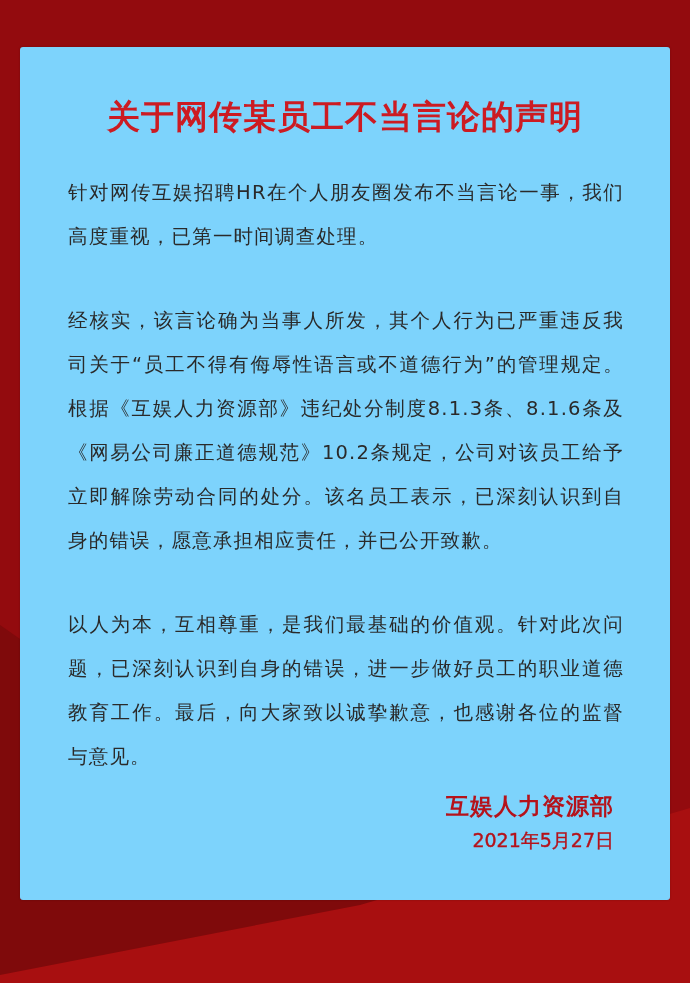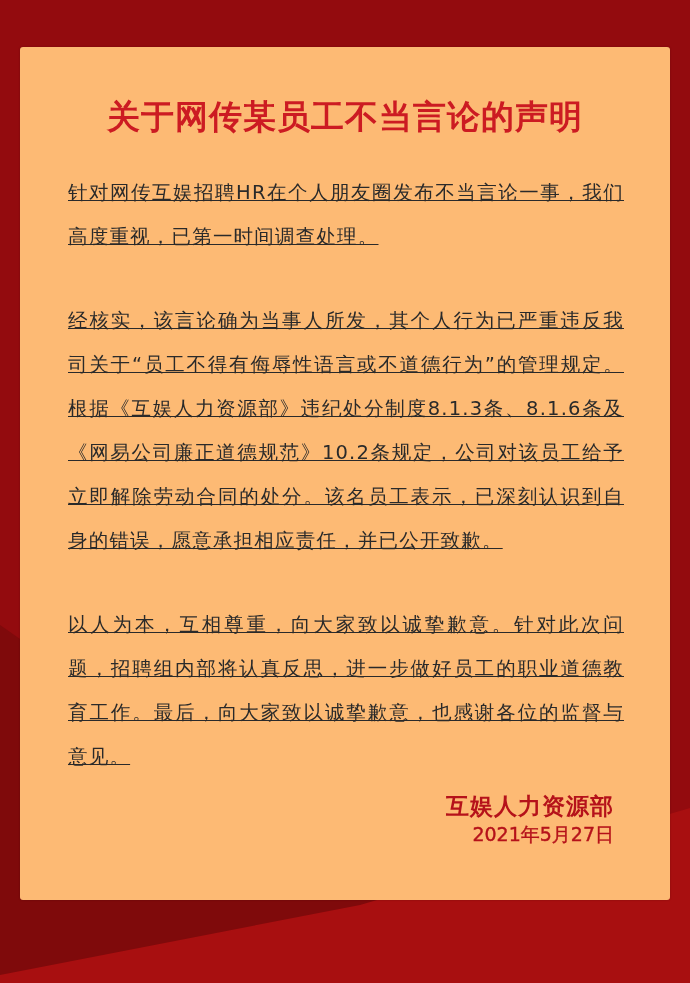--- a/index.html
+++ b/index.html
@@ -13,51 +13,51 @@
     background:#7f0a0b;
     clip-path: polygon(0 625px, 380px 890px, 380px 983px, 0 983px);
   }
   .bg-bright {
     position:absolute; left:0; top:0; width:690px; height:983px;
     background:#a80f10;
     clip-path: polygon(690px 808px, 690px 983px, 0 983px, 0 975px, 360px 905px);
   }
   .card {
     position:absolute; left:20px; top:47px; width:650px; height:853px;
-    background:#fdba74; border-radius:3px;
+    background:#7dd3fc; border-radius:3px;
     box-shadow:0 0 2px rgba(0,0,0,0.25);
   }
   .title {
     position:absolute; left:0; right:0; top:48px; text-align:center;
     font-family:"DejaVu Serif", serif; font-weight:bold;
     font-size:33px; letter-spacing:1px; color:#cc1b22;
   }
   .body {
     position:absolute; left:48px; width:556px; top:124px;
     font-size:19.5px; line-height:44px; color:#2a2a2a; letter-spacing:1.2px;
     text-align:justify;
   }
-  .para { margin:0 0 40px 0;text-decoration:underline; }
+  .para { margin:0 0 40px 0; }
   .sign {
     position:absolute; right:56px; top:746px; text-align:right;
     color:#b5121a; font-weight:bold;
   }
   .sign .dept { font-size:23px; letter-spacing:1px; line-height:26px; }
-  .sign .date { font-size:19px; margin-top:2px; line-height:26px; font-weight:normal; -webkit-text-stroke:0.4px #b5121a; }
+  .sign .date { font-size:19px; margin-top:8px; line-height:26px; font-weight:normal; -webkit-text-stroke:0.4px #b5121a; }
 </style>
 </head>
 <body>
 
 <div class="bg-dark"></div>
 <div class="bg-bright"></div>
 
 <div class="card">
   <div class="title">关于网传某员工不当言论的声明</div>
   <div class="body">
     <p class="para">针对网传互娱招聘HR在个人朋友圈发布不当言论一事，我们高度重视，已第一时间调查处理。</p>
     <p class="para">经核实，该言论确为当事人所发，其个人行为已严重违反我司关于“员工不得有侮辱性语言或不道德行为”的管理规定。根据《互娱人力资源部》违纪处分制度8.1.3条、8.1.6条及《网易公司廉正道德规范》10.2条规定，公司对该员工给予立即解除劳动合同的处分。该名员工表示，已深刻认识到自身的错误，愿意承担相应责任，并已公开致歉。</p>
-    <p class="para">以人为本，互相尊重，向大家致以诚挚歉意。针对此次问题，招聘组内部将认真反思，进一步做好员工的职业道德教育工作。最后，向大家致以诚挚歉意，也感谢各位的监督与意见。</p>
+    <p class="para">以人为本，互相尊重，是我们最基础的价值观。针对此次问题，已深刻认识到自身的错误，进一步做好员工的职业道德教育工作。最后，向大家致以诚挚歉意，也感谢各位的监督与意见。</p>
   </div>
   <div class="sign">
     <div class="dept">互娱人力资源部</div>
     <div class="date">2021年5月27日</div>
   </div>
 </div>
 
 </body></html>

